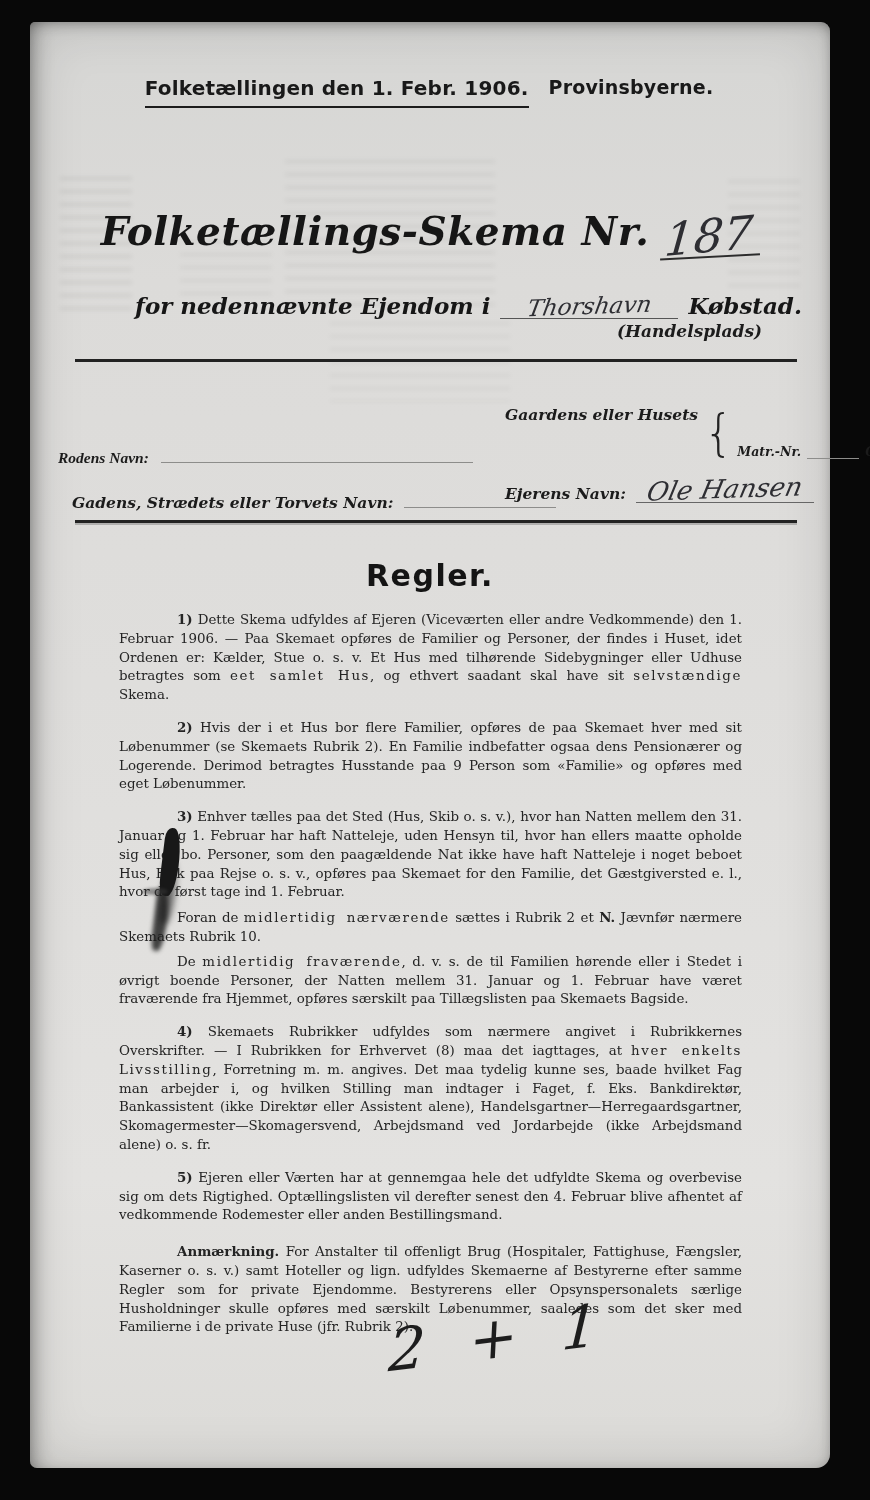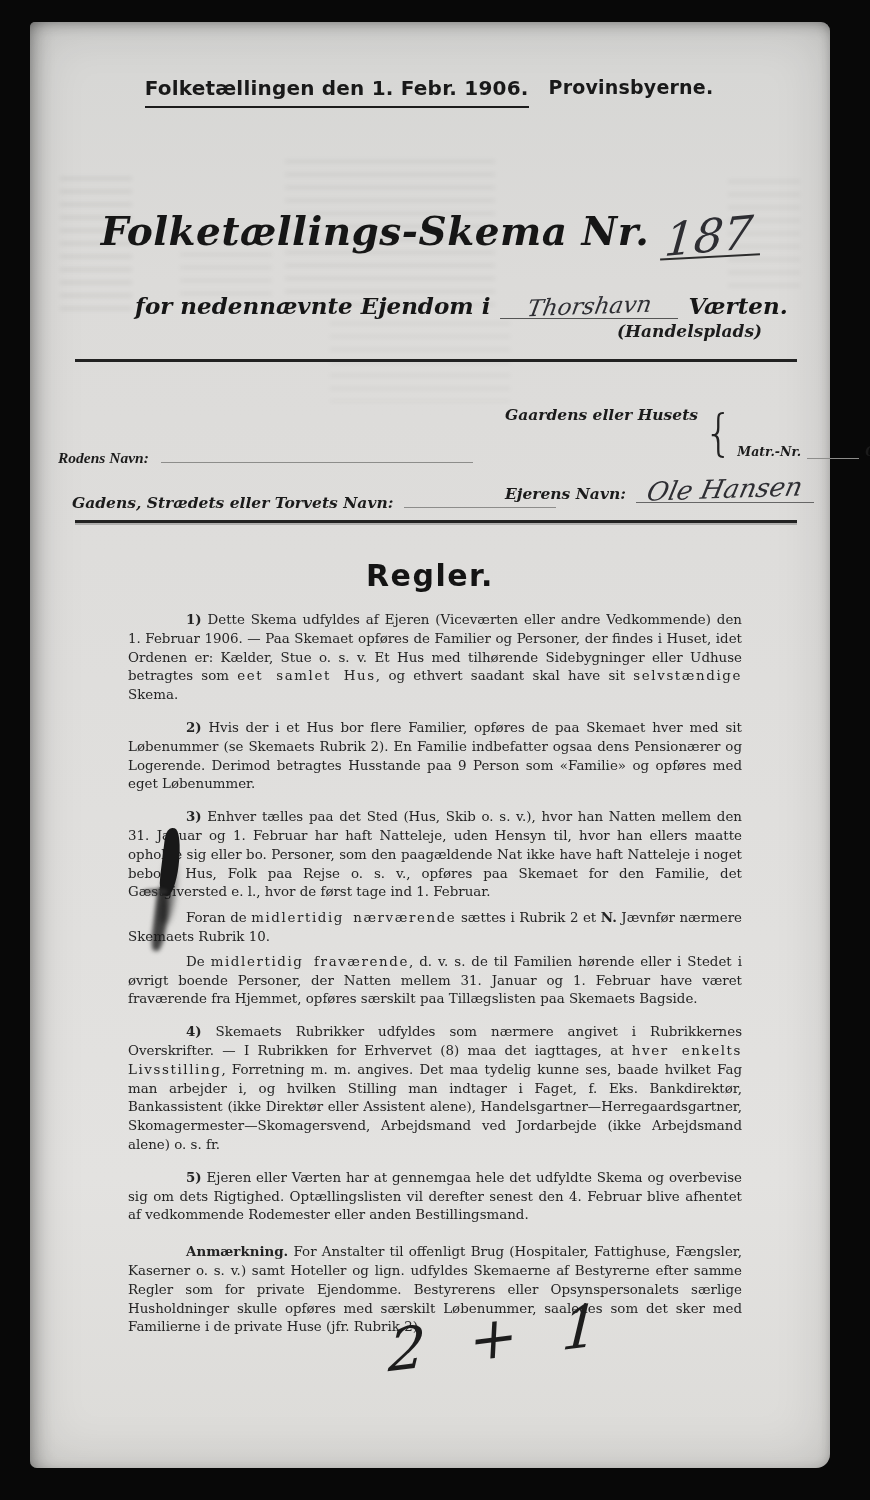--- a/index.html
+++ b/index.html
@@ -61,21 +61,21 @@
   .owner-line{display:inline-block;min-width:178px;text-align:center;margin-left:10px;
               border-bottom:1px solid #666;}
   .owner{display:inline-block;font-size:26px;line-height:24px;transform:skewX(-14deg) rotate(-2deg);}
 
   .regler{position:absolute;top:536px;left:0;width:100%;text-align:center;
           font-family:"DejaVu Sans", sans-serif;font-weight:bold;font-size:30px;
           letter-spacing:1.5px;color:#141414;}
 
   .rules-body{position:absolute;top:588px;left:85px;width:627px;font-size:13.4px;
               line-height:18.8px;text-align:justify;color:#242424;}
-  .rules-body p{margin:0 0 13px 13px;text-indent:58px;}
+  .rules-body p{margin:0 0 13px 4px;text-indent:58px;}
   .rules-body p.tight{margin-bottom:6px;}
   .b{font-weight:bold;}
   .g{letter-spacing:1.6px;word-spacing:3px;}
 
   .inkblot{position:absolute;left:132px;top:806px;width:17px;height:68px;background:#181818;
            border-radius:45% 60% 55% 40% / 20% 65% 55% 35%;transform:rotate(7deg);
            box-shadow:2px 30px 6px -2px rgba(20,20,20,.55), -3px 58px 4px -2px rgba(25,25,25,.8);}
   .inkblot-dots{position:absolute;left:112px;top:866px;width:26px;height:7px;background:#3c3c3c;
            opacity:.5;border-radius:50%;filter:blur(1.5px);}
 
@@ -100,21 +100,21 @@
     </div>
 
     <div class="title-row">
       <span class="title">Folketællings-Skema Nr.</span>
       <span class="number-wrap"><span class="hand number">187</span></span>
     </div>
 
     <div class="subtitle-row">
       <span class="sub">for nedennævnte Ejendom i</span>
       <span class="place-line"><span class="hand place">Thorshavn</span></span>
-      <span class="sub">Værten.</span>
+      <span class="sub">Købstad.</span>
     </div>
     <div class="handelsplads">(Handelsplads)</div>
 
     <div class="rule rule-top"></div>
 
 
     <div class="fld fh">
       <span class="flabel">Gaardens eller Husets</span>
       <span class="brace">{</span>
       <span class="nr-group">

